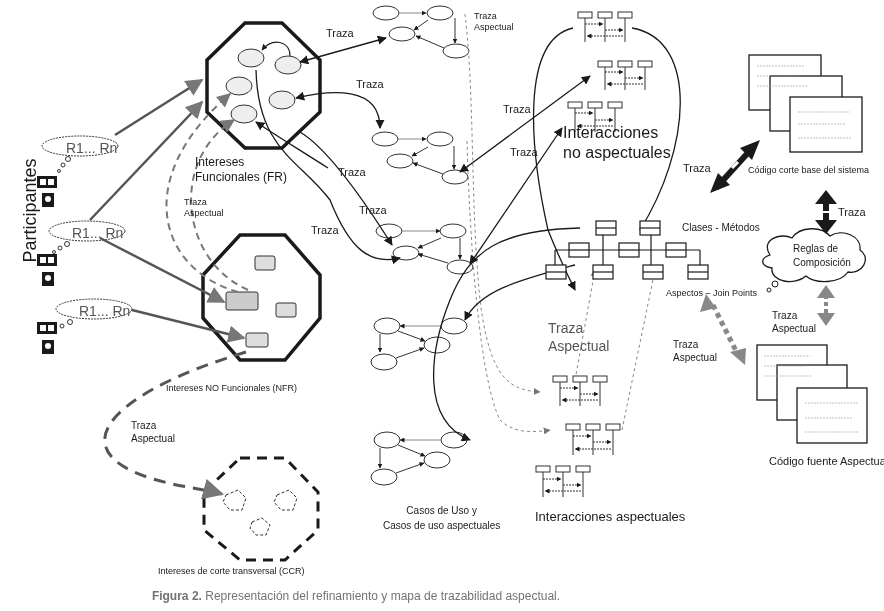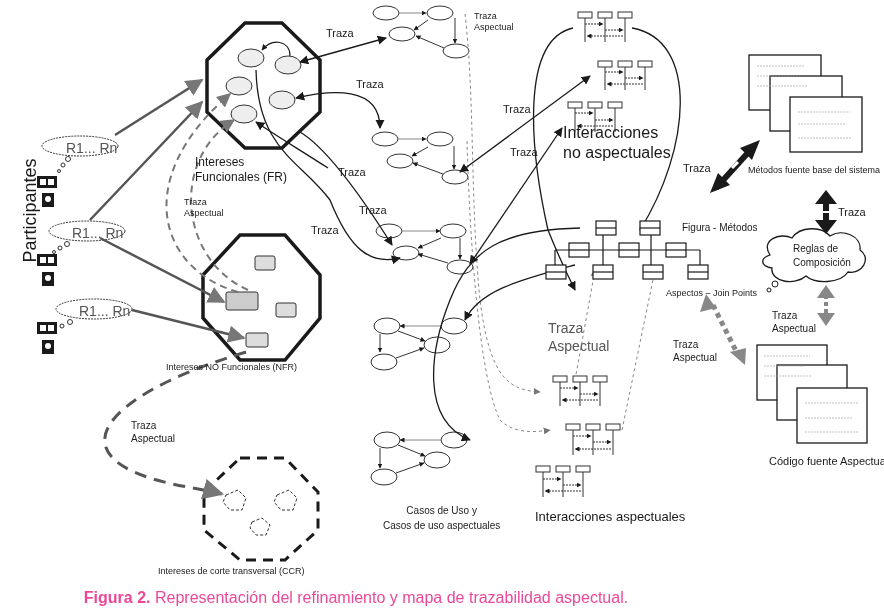--- a/index.html
+++ b/index.html
@@ -8,21 +8,21 @@
   .lbl { position: absolute; white-space: nowrap; font-family: "Liberation Sans", sans-serif; color: #1a1a1a; }
   .t12 { font-size: 12px; }
   .t11 { font-size: 11px; }
   .t10 { font-size: 10px; }
   .t9 { font-size: 9px; }
   .t8 { font-size: 14px; color: #555; }
   .t16 { font-size: 16px; }
   .t13b { font-size: 13px; font-weight: bold; margin-top: 9px; }
   .ml { white-space: pre; line-height: 1.25; }
   #participants { position: absolute; left: -30px; top: 200px; font-size: 18px; transform: rotate(-90deg); transform-origin: center; width: 120px; text-align: center; }
-  #caption { position: absolute; left: 0; width: 712px; top: 589px; text-align: center; font-size: 16px; color: #ec4899; }
+  #caption { position: absolute; left: 0; width: 712px; top: 589px; text-align: center; font-size: 12px; color: #737373; }
   #caption b { font-weight: bold; }
 </style>
 </head>
 <body>
 
 <svg id="diagram" viewBox="0 0 884 611" xmlns="http://www.w3.org/2000/svg">
   <defs>
     <marker id="ah" viewBox="0 0 10 10" refX="9" refY="5" markerWidth="7" markerHeight="7" orient="auto-start-reverse">
       <path d="M0,0 L10,5 L0,10 z" fill="#1a1a1a"></path>
     </marker>
@@ -344,30 +344,30 @@
 </svg>
 
 <div id="participants">Participantes</div>
 
 <span class="lbl t8" style="left:66px;top:140px;">R1... Rn</span>
 <span class="lbl t8" style="left:72px;top:225px;">R1... Rn</span>
 <span class="lbl t8" style="left:79px;top:303px;">R1... Rn</span>
 
 <span class="lbl t12 ml" style="left:195px;top:155px;">Intereses
 Funcionales (FR)</span>
-<span class="lbl t9" style="left:166px;top:362px;">Intereses NO Funcionales (NFR)</span>
+<span class="lbl t9" style="left:166px;top:383px;">Intereses NO Funcionales (NFR)</span>
 <span class="lbl t9" style="left:158px;top:566px;">Intereses de corte transversal (CCR)</span>
 <span class="lbl t10" style="left:362px;top:503px;text-align:center;white-space:pre;line-height:1.5;margin-left:21px;">Casos de Uso y
 Casos de uso aspectuales</span>
 <span class="lbl t16 ml" style="left:563px;top:123px;">Interacciones
 no aspectuales</span>
 <span class="lbl t13b" style="left:535px;top:500px;font-weight:normal;font-size:13px;">Interacciones aspectuales</span>
-<span class="lbl t10" style="left:682px;top:222px;">Figura  - Métodos</span>
+<span class="lbl t10" style="left:682px;top:222px;">Clases  - Métodos</span>
 <span class="lbl t9" style="left:666px;top:288px;">Aspectos  – Join Points</span>
-<span class="lbl t9" style="left:748px;top:165px;">Métodos fuente base del sistema</span>
+<span class="lbl t9" style="left:748px;top:165px;">Código corte base del sistema</span>
 <span class="lbl t11" style="left:769px;top:455px;">Código fuente Aspectual</span>
 <span class="lbl t10" style="left:793px;top:242px;text-align:left;white-space:pre;line-height:1.4;">Reglas de
 Composición</span>
 
 <span class="lbl t11" style="left:326px;top:27px;">Traza</span>
 <span class="lbl t11" style="left:356px;top:78px;">Traza</span>
 <span class="lbl t11" style="left:338px;top:166px;">Traza</span>
 <span class="lbl t11" style="left:359px;top:204px;">Traza</span>
 <span class="lbl t11" style="left:311px;top:224px;">Traza</span>
 <span class="lbl t11" style="left:503px;top:103px;">Traza</span>

